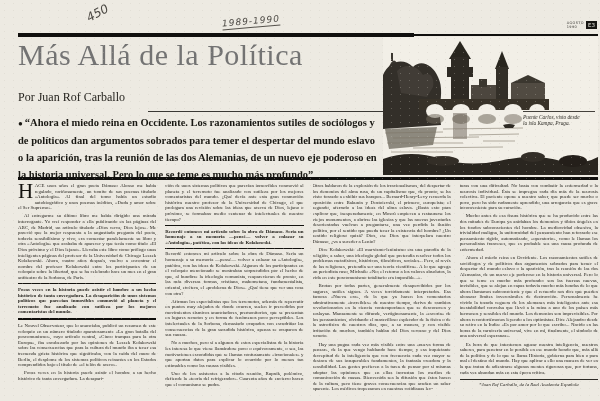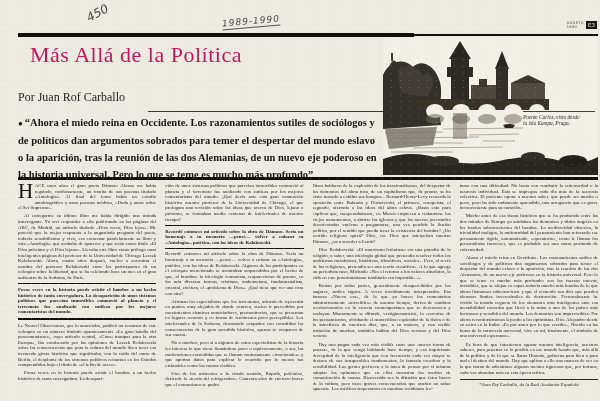--- a/index.html
+++ b/index.html
@@ -16,21 +16,21 @@
   .stamp{position:absolute;right:3px;top:21px;display:flex;align-items:flex-end;gap:2px;}
   .stamp .lines{display:flex;flex-direction:column;line-height:4px;font-size:3.5px;color:#3c3a36;font-family:"DejaVu Sans",sans-serif;letter-spacing:.4px;}
   .stamp .box{background:#161511;color:#efede6;font-size:5.5px;line-height:8px;padding:0 2px;font-family:"DejaVu Sans",sans-serif;}
   
   .rule{position:absolute;background:#100f0d;}
   .rule-top-left{left:18px;top:33px;width:396px;height:3.5px;}
   .rule-top-right{left:414px;top:33.5px;width:184px;height:2px;}
   .rule-mid{left:18px;top:177px;width:580px;height:2.5px;}
   .rule-byline{left:148px;top:111px;width:240px;height:1px;background:#3a3834;}
   
-  .headline{position:absolute;left:18px;top:38px;width:372px;font-size:22px;line-height:33px;color:#be185d;letter-spacing:.5px;margin-left:12px;}
+  .headline{position:absolute;left:18px;top:38px;width:372px;font-size:30px;line-height:33px;color:#737373;letter-spacing:.5px;}
   .byline{position:absolute;left:18px;top:90px;font-size:12px;color:#26241f;}
   
   .lede{position:absolute;left:18px;top:114px;width:363px;font-size:10.5px;line-height:17px;font-weight:bold;color:#191813;text-align:left;}
   .lede .bullet{font-size:8px;margin-right:2px;}
   
   .photo{position:absolute;left:383px;top:37px;width:215px;height:138px;}
   .photo svg{display:block;}
   .caption{position:absolute;left:140px;top:74px;width:72px;border-top:.8px solid #44413c;padding-top:2px;
     font-size:5.3px;line-height:6px;font-style:italic;color:#2e2c27;}
   

